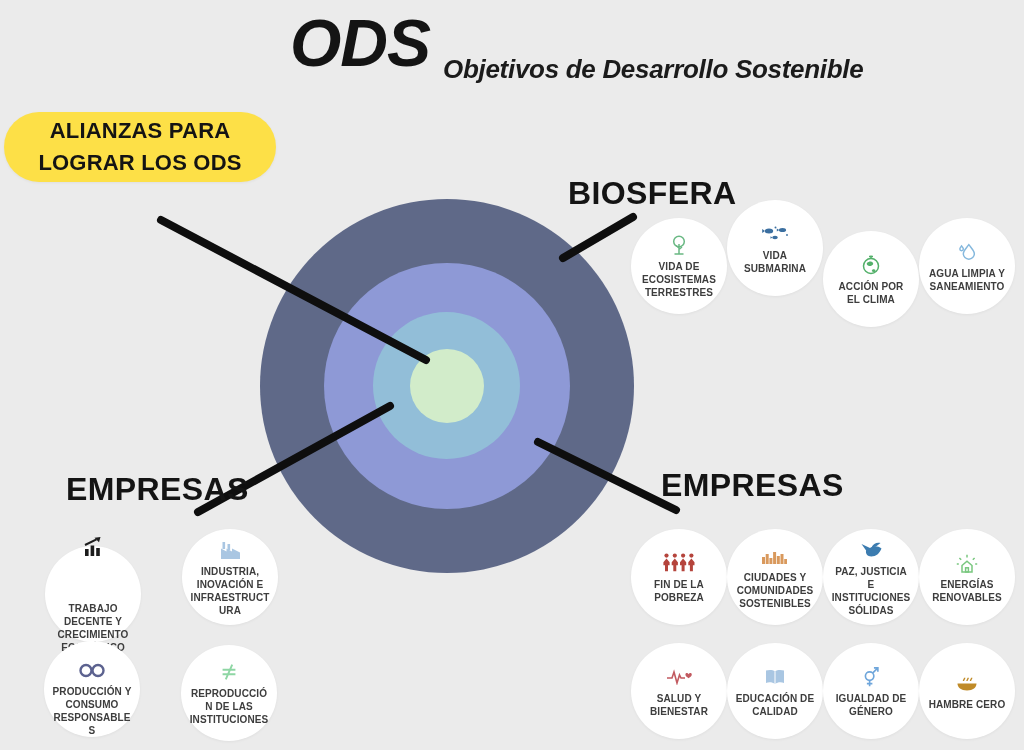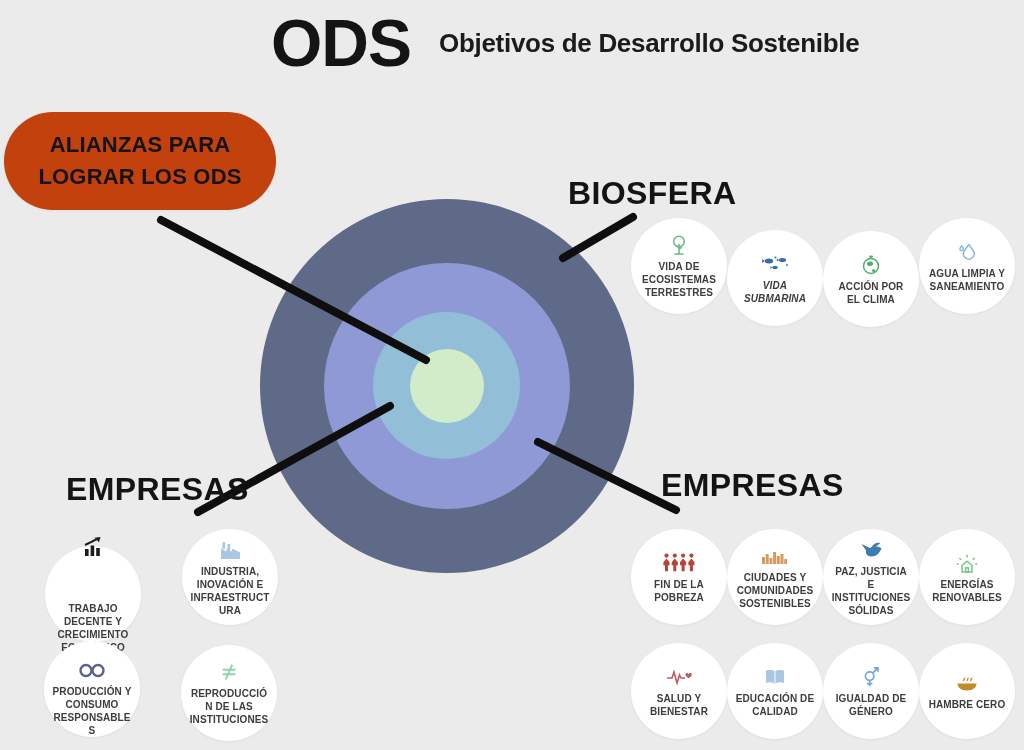--- a/index.html
+++ b/index.html
@@ -3,26 +3,26 @@
 <meta charset="utf-8">
 <style>
   html,body{margin:0;padding:0;}
   body{
     width:1024px;height:750px;position:relative;overflow:hidden;
     background:#ebebeb;
     font-family:"Liberation Sans","DejaVu Sans",sans-serif;
   }
   .abs{position:absolute;}
   
-  .header{left:271px;top:2px;display:flex;align-items:center;white-space:nowrap;}
+  .header{left:290px;top:2px;display:flex;align-items:flex-end;white-space:nowrap;font-style:italic;}
   .title-main{font-size:66px;font-weight:900;color:#141414;letter-spacing:-1px;line-height:1.25;}
-  .title-sub{font-size:26px;font-weight:800;color:#1b1b1b;margin-left:28px;letter-spacing:-0.3px;}
+  .title-sub{font-size:26px;font-weight:800;color:#1b1b1b;margin-left:13px;letter-spacing:-0.3px;}
   
   .bubble{
-    left:4px;top:112px;width:272px;height:98px;background:#c2410c;border-radius:50px;
+    left:4px;top:112px;width:272px;height:70px;background:#fde047;border-radius:50px;
     display:flex;align-items:center;justify-content:center;text-align:center;
     box-shadow:0 1px 3px rgba(0,0,0,0.05);
   }
   .bubble-label{font-size:22px;font-weight:800;color:#141414;line-height:1.45;width:230px;letter-spacing:0.2px;}
   
   .ring{position:absolute;border-radius:50%;}
   
   .group-label{font-size:32px;font-weight:800;color:#141414;letter-spacing:0.4px;white-space:nowrap;}
   
   .connectors{left:0;top:0;pointer-events:none;}
@@ -70,21 +70,21 @@
 <div class="badge" style="left:631px;top:218px;">
   <span class="bicon" style="color: rgb(105, 184, 131);">
     <svg width="24" height="24" viewBox="0 0 24 24" fill="none" stroke="currentColor" stroke-width="1.5">
       <circle cx="12" cy="8.5" r="5.3"></circle>
         <path d="M12 11v10M12 15l-3-2.5M12 16.5l3-2.5M7.5 21h9"></path>
     </svg>
   </span>
   <span class="blabel">VIDA DE ECOSISTEMAS TERRESTRES</span>
 </div>
 
-<div class="badge" style="left:727px;top:230px;font-style:italic;">
+<div class="badge" style="left:727px;top:200px;">
   <span class="bicon" style="color: rgb(59, 111, 160);">
     <svg width="28" height="18" viewBox="0 0 28 18" fill="currentColor">
       <ellipse cx="8" cy="6" rx="4.2" ry="2.5"></ellipse>
         <path d="M4 6L1.2 4v4z"></path>
       <ellipse cx="21.5" cy="5" rx="3.6" ry="2.1"></ellipse>
         <path d="M18.2 5l-2.4-1.6v3.2z"></path>
       <ellipse cx="14" cy="12.5" rx="2.8" ry="1.7"></ellipse>
         <path d="M11.4 12.5L9.5 11.2v2.6z"></path>
       <circle cx="14.5" cy="2.5" r="1"></circle>
         <circle cx="26" cy="10" r="0.9"></circle>

